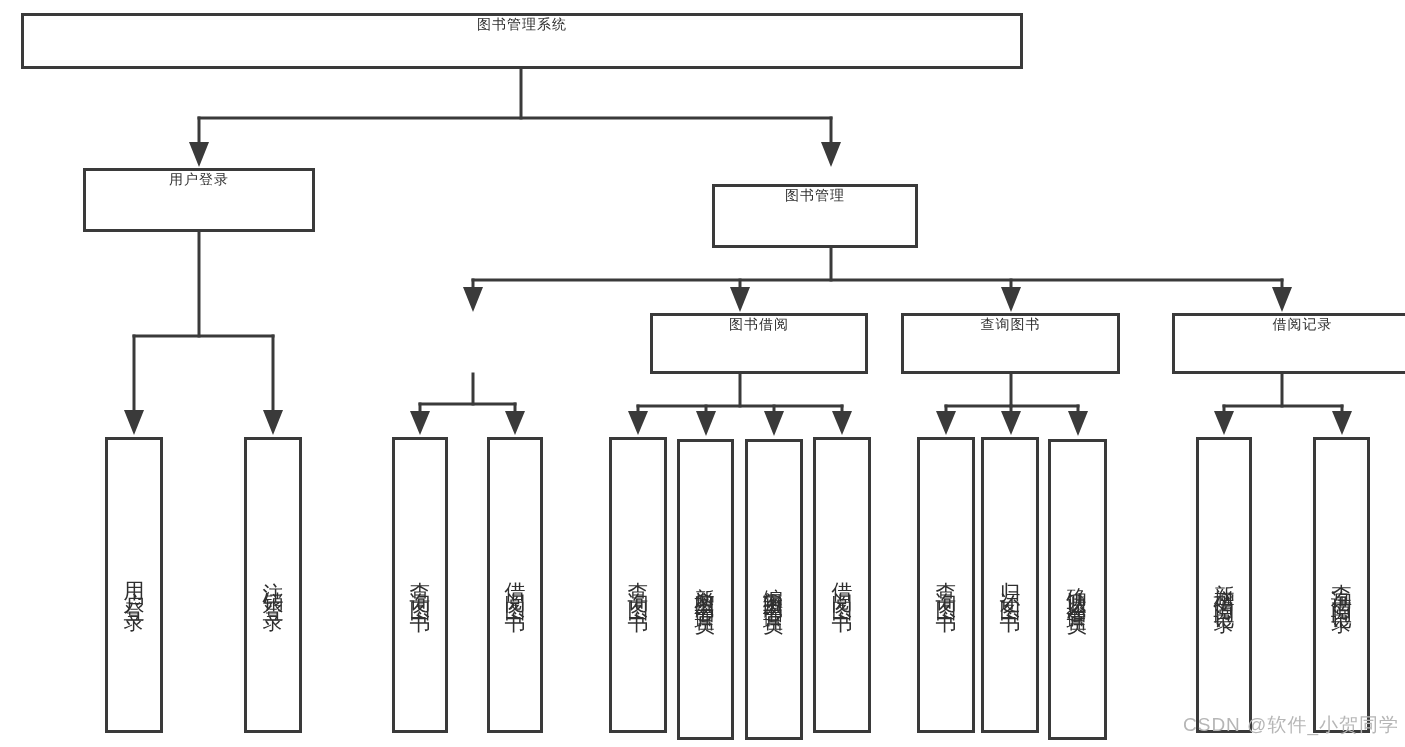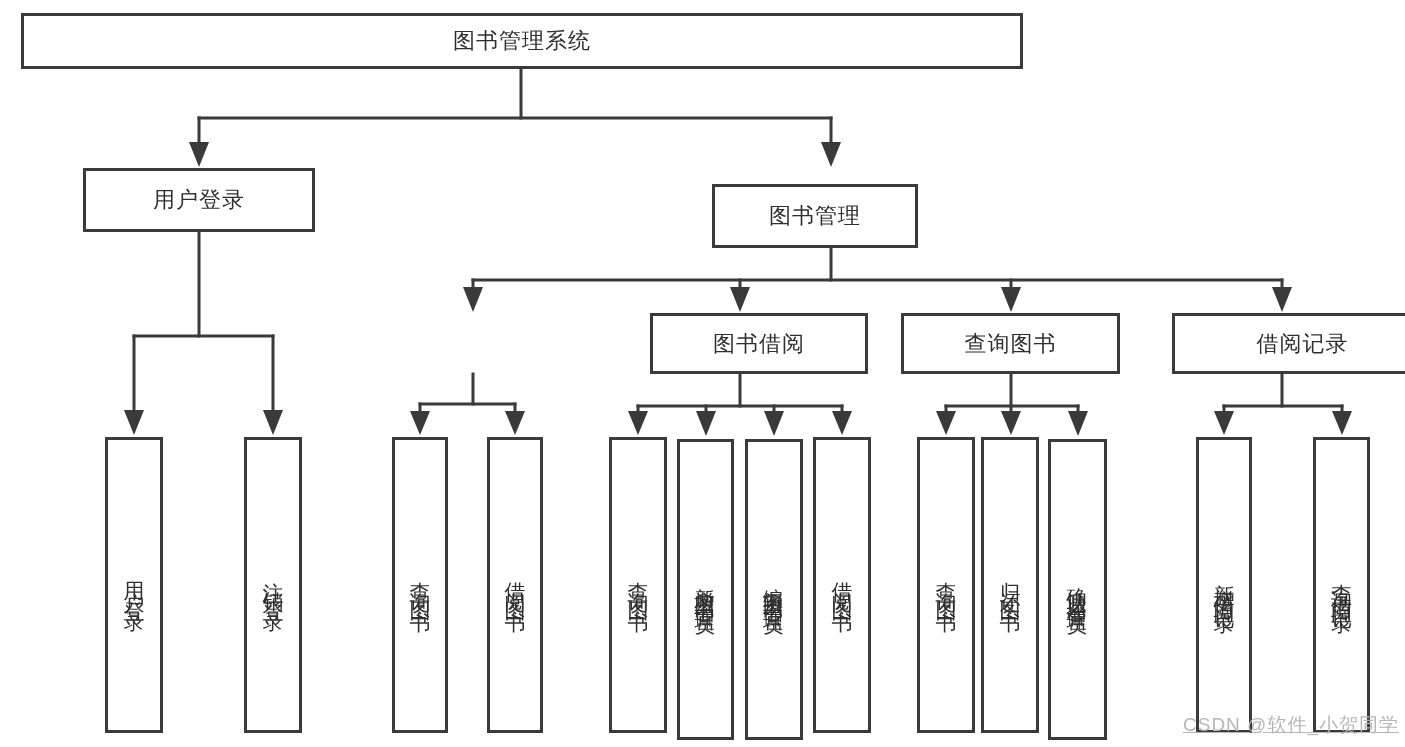--- a/index.html
+++ b/index.html
@@ -15,37 +15,37 @@
     background:var(--bg);
     font-family:"Liberation Sans","DejaVu Sans",sans-serif;
     overflow:hidden;
   }
   .connectors{position:absolute;left:0;top:0;width:1405px;height:747px;}
   .connectors line{stroke:var(--line);stroke-width:3;stroke-linecap:square;}
   .connectors polygon{fill:var(--line);stroke:none;}
   .hnode{
     position:absolute;box-sizing:border-box;
     background:#fff;border:3px solid var(--line);
-    display:flex;align-items:center;justify-content:center;
-    font-size:22px;color:var(--text);letter-spacing:1px;
+    display:flex;justify-content:center;
+    font-size:14px;color:var(--text);letter-spacing:1px;
     z-index:2;
   }
   .vnode{
     position:absolute;box-sizing:border-box;
     background:#fff;border:3px solid var(--line);
     display:flex;align-items:center;justify-content:center;
     writing-mode:vertical-rl;
     font-size:21px;color:var(--text);letter-spacing:10px;
     z-index:2;
   }
   .vnode.long{letter-spacing:4px;font-size:20px;}
   .watermark{
     position:absolute;left:1183px;top:712px;width:215px;
     font-size:19px;color:var(--wm);letter-spacing:1px;
-    text-align:left;white-space:nowrap;z-index:5;text-decoration:underline;
+    text-align:left;white-space:nowrap;z-index:5;
   }
 </style>
 </head>
 <body>
 
 <div class="canvas">
 
   <svg class="connectors" viewBox="0 0 1405 747" xmlns="http://www.w3.org/2000/svg">
 
     <line x1="521" y1="69" x2="521" y2="118"></line>

